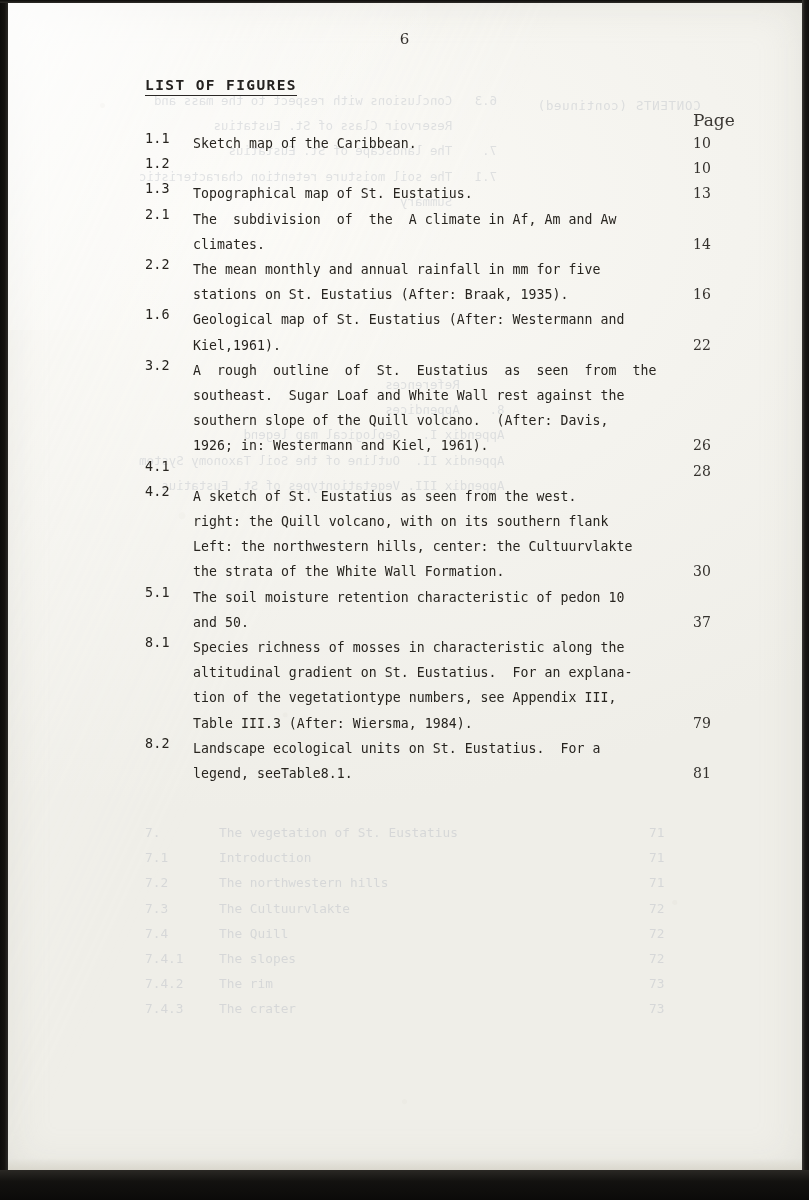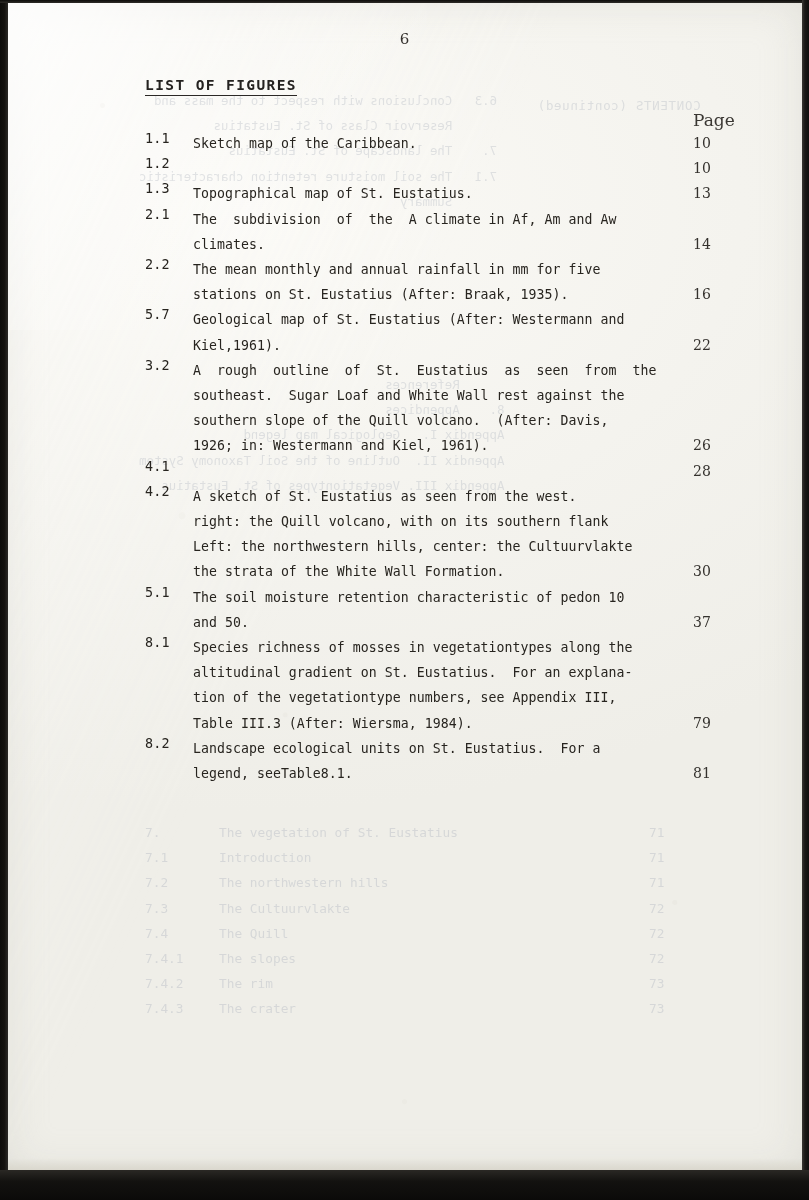--- a/index.html
+++ b/index.html
@@ -243,21 +243,21 @@
         </div>
         <div class="entry" style="position: absolute; left: 0px; top: 126px; width: 600px; height: 50.4px;">
           <div class="entry-num">2.2</div>
           <div class="entry-lines">
             <div class="entry-line">The mean monthly and annual rainfall in mm for five</div>
             <div class="entry-line">stations on St. Eustatius (After: Braak, 1935).</div>
           </div>
           <div class="entry-page" style="top: 29.2px;">16</div>
         </div>
         <div class="entry" style="position: absolute; left: 0px; top: 176.4px; width: 600px; height: 50.4px;">
-          <div class="entry-num">5.7</div>
+          <div class="entry-num">1.6</div>
           <div class="entry-lines">
             <div class="entry-line">Geological map of St. Eustatius (After: Westermann and</div>
             <div class="entry-line">Kiel,1961).</div>
           </div>
           <div class="entry-page" style="top: 29.2px;">22</div>
         </div>
         <div class="entry" style="position: absolute; left: 0px; top: 226.8px; width: 600px; height: 100.8px;">
           <div class="entry-num">3.2</div>
           <div class="entry-lines">
             <div class="entry-line">A  rough  outline  of  St.  Eustatius  as  seen  from  the</div>
@@ -285,21 +285,21 @@
           <div class="entry-num">5.1</div>
           <div class="entry-lines">
             <div class="entry-line">The soil moisture retention characteristic of pedon 10</div>
             <div class="entry-line">and 50.</div>
           </div>
           <div class="entry-page" style="top: 29.2px;">37</div>
         </div>
         <div class="entry" style="position: absolute; left: 0px; top: 504px; width: 600px; height: 100.8px;">
           <div class="entry-num">8.1</div>
           <div class="entry-lines">
-            <div class="entry-line">Species richness of mosses in vegetationtypes along the</div>
+            <div class="entry-line">Species richness of mosses in characteristic along the</div>
             <div class="entry-line">altitudinal gradient on St. Eustatius.  For an explana-</div>
             <div class="entry-line">tion of the vegetationtype numbers, see Appendix III,</div>
             <div class="entry-line">Table III.3 (After: Wiersma, 1984).</div>
           </div>
           <div class="entry-page" style="top: 79.6px;">79</div>
         </div>
         <div class="entry" style="position: absolute; left: 0px; top: 604.8px; width: 600px; height: 50.4px;">
           <div class="entry-num">8.2</div>
           <div class="entry-lines">
             <div class="entry-line">Landscape ecological units on St. Eustatius.  For a</div>

